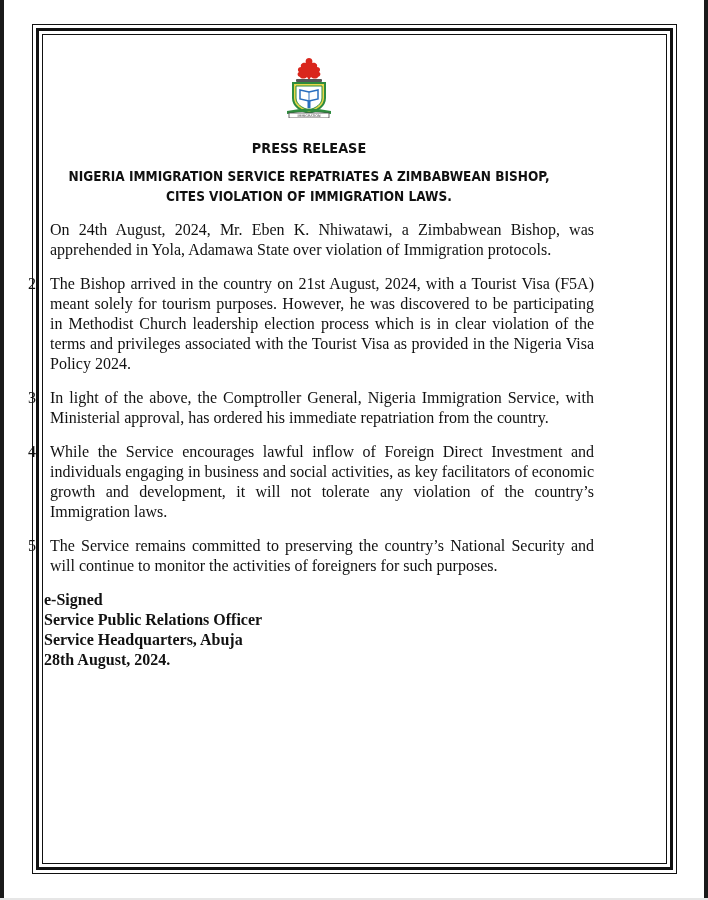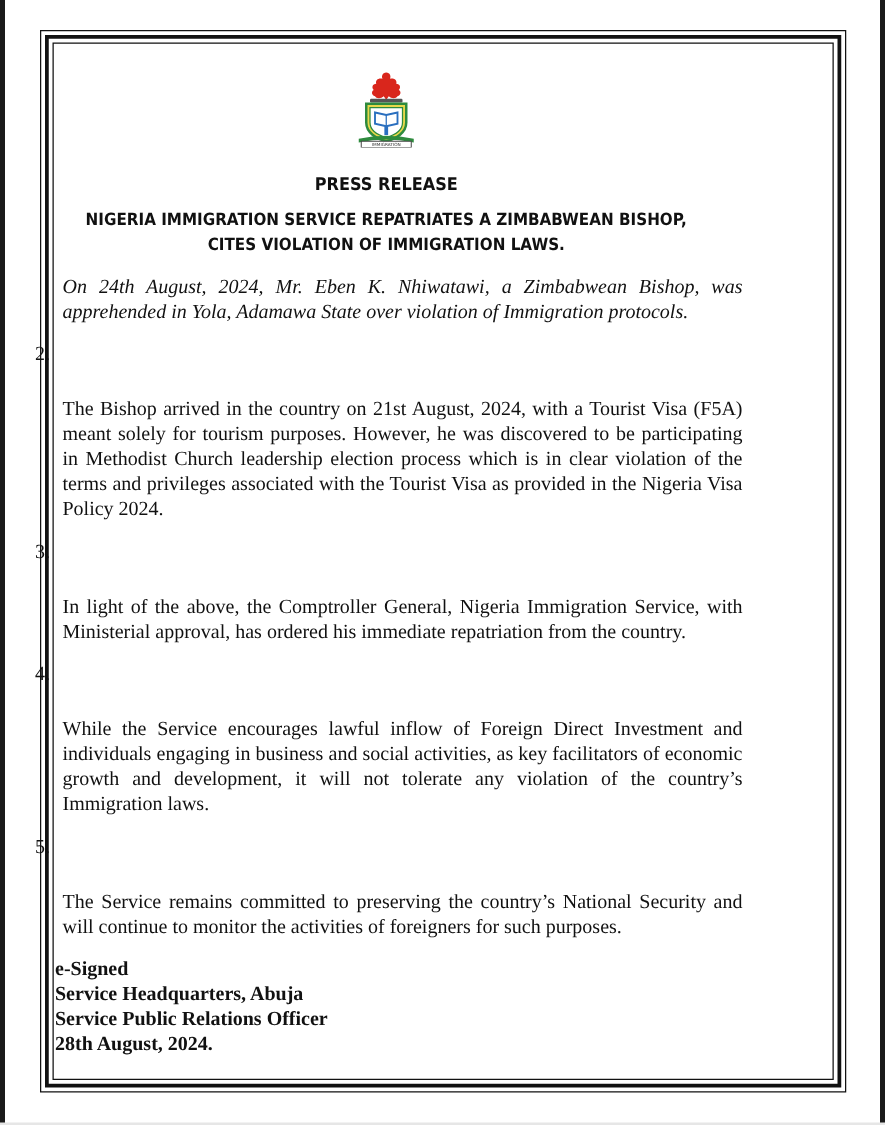--- a/index.html
+++ b/index.html
@@ -33,26 +33,26 @@
       text-align: center; font-size: 14px; margin-top: 22px; letter-spacing: 0px;
       transform: scaleX(0.92);
     }
     .headline {
       font-family: "DejaVu Sans", sans-serif; font-weight: bold;
       text-align: center; font-size: 13.5px; line-height: 20px; margin-top: 10px;
       transform: scaleX(0.9);
     }
     .para {
       font-size: 16px; line-height: 20px; text-align: justify;
-      margin-top: 14px; padding-left: 26px; font-style: italic;
+      margin-top: 14px; padding-left: 26px;
     }
     .para.first { text-indent: 0; }
     .num-para { display: flex; margin-top: 14px; font-size: 16px; line-height: 20px; }
     .num { width: 26px; flex: 0 0 26px; text-align: left; padding-left: 4px; box-sizing: border-box; }
-    .num-text { text-align: justify; flex: 1; margin-top: 44px; }
+    .num-text { text-align: justify; flex: 1; }
     .sig { margin-top: 14px; padding-left: 20px; font-weight: bold; font-size: 16px; line-height: 20px; }
     .sig div { white-space: nowrap; }
   </style>
 </head>
 <body>
 
 <div class="edge-left"></div>
 <div class="edge-right"></div>
 <div class="edge-bottom"></div>
 
@@ -103,17 +103,17 @@
     <span class="num">4.</span>
     <span class="num-text">While the Service encourages lawful inflow of Foreign Direct Investment and individuals engaging in business and social activities, as key facilitators of economic growth and development, it will not tolerate any violation of the country’s Immigration laws.</span>
   </div>
   <div class="num-para">
     <span class="num">5.</span>
     <span class="num-text">The Service remains committed to preserving the country’s National Security and will continue to monitor the activities of foreigners for such purposes.</span>
   </div>
 
   <div class="sig">
     <div>e-Signed</div>
+    <div>Service Public Relations Officer</div>
     <div>Service Headquarters, Abuja</div>
-    <div>Service Public Relations Officer</div>
     <div>28th August, 2024.</div>
   </div>
 </div>
 
 </body></html>

